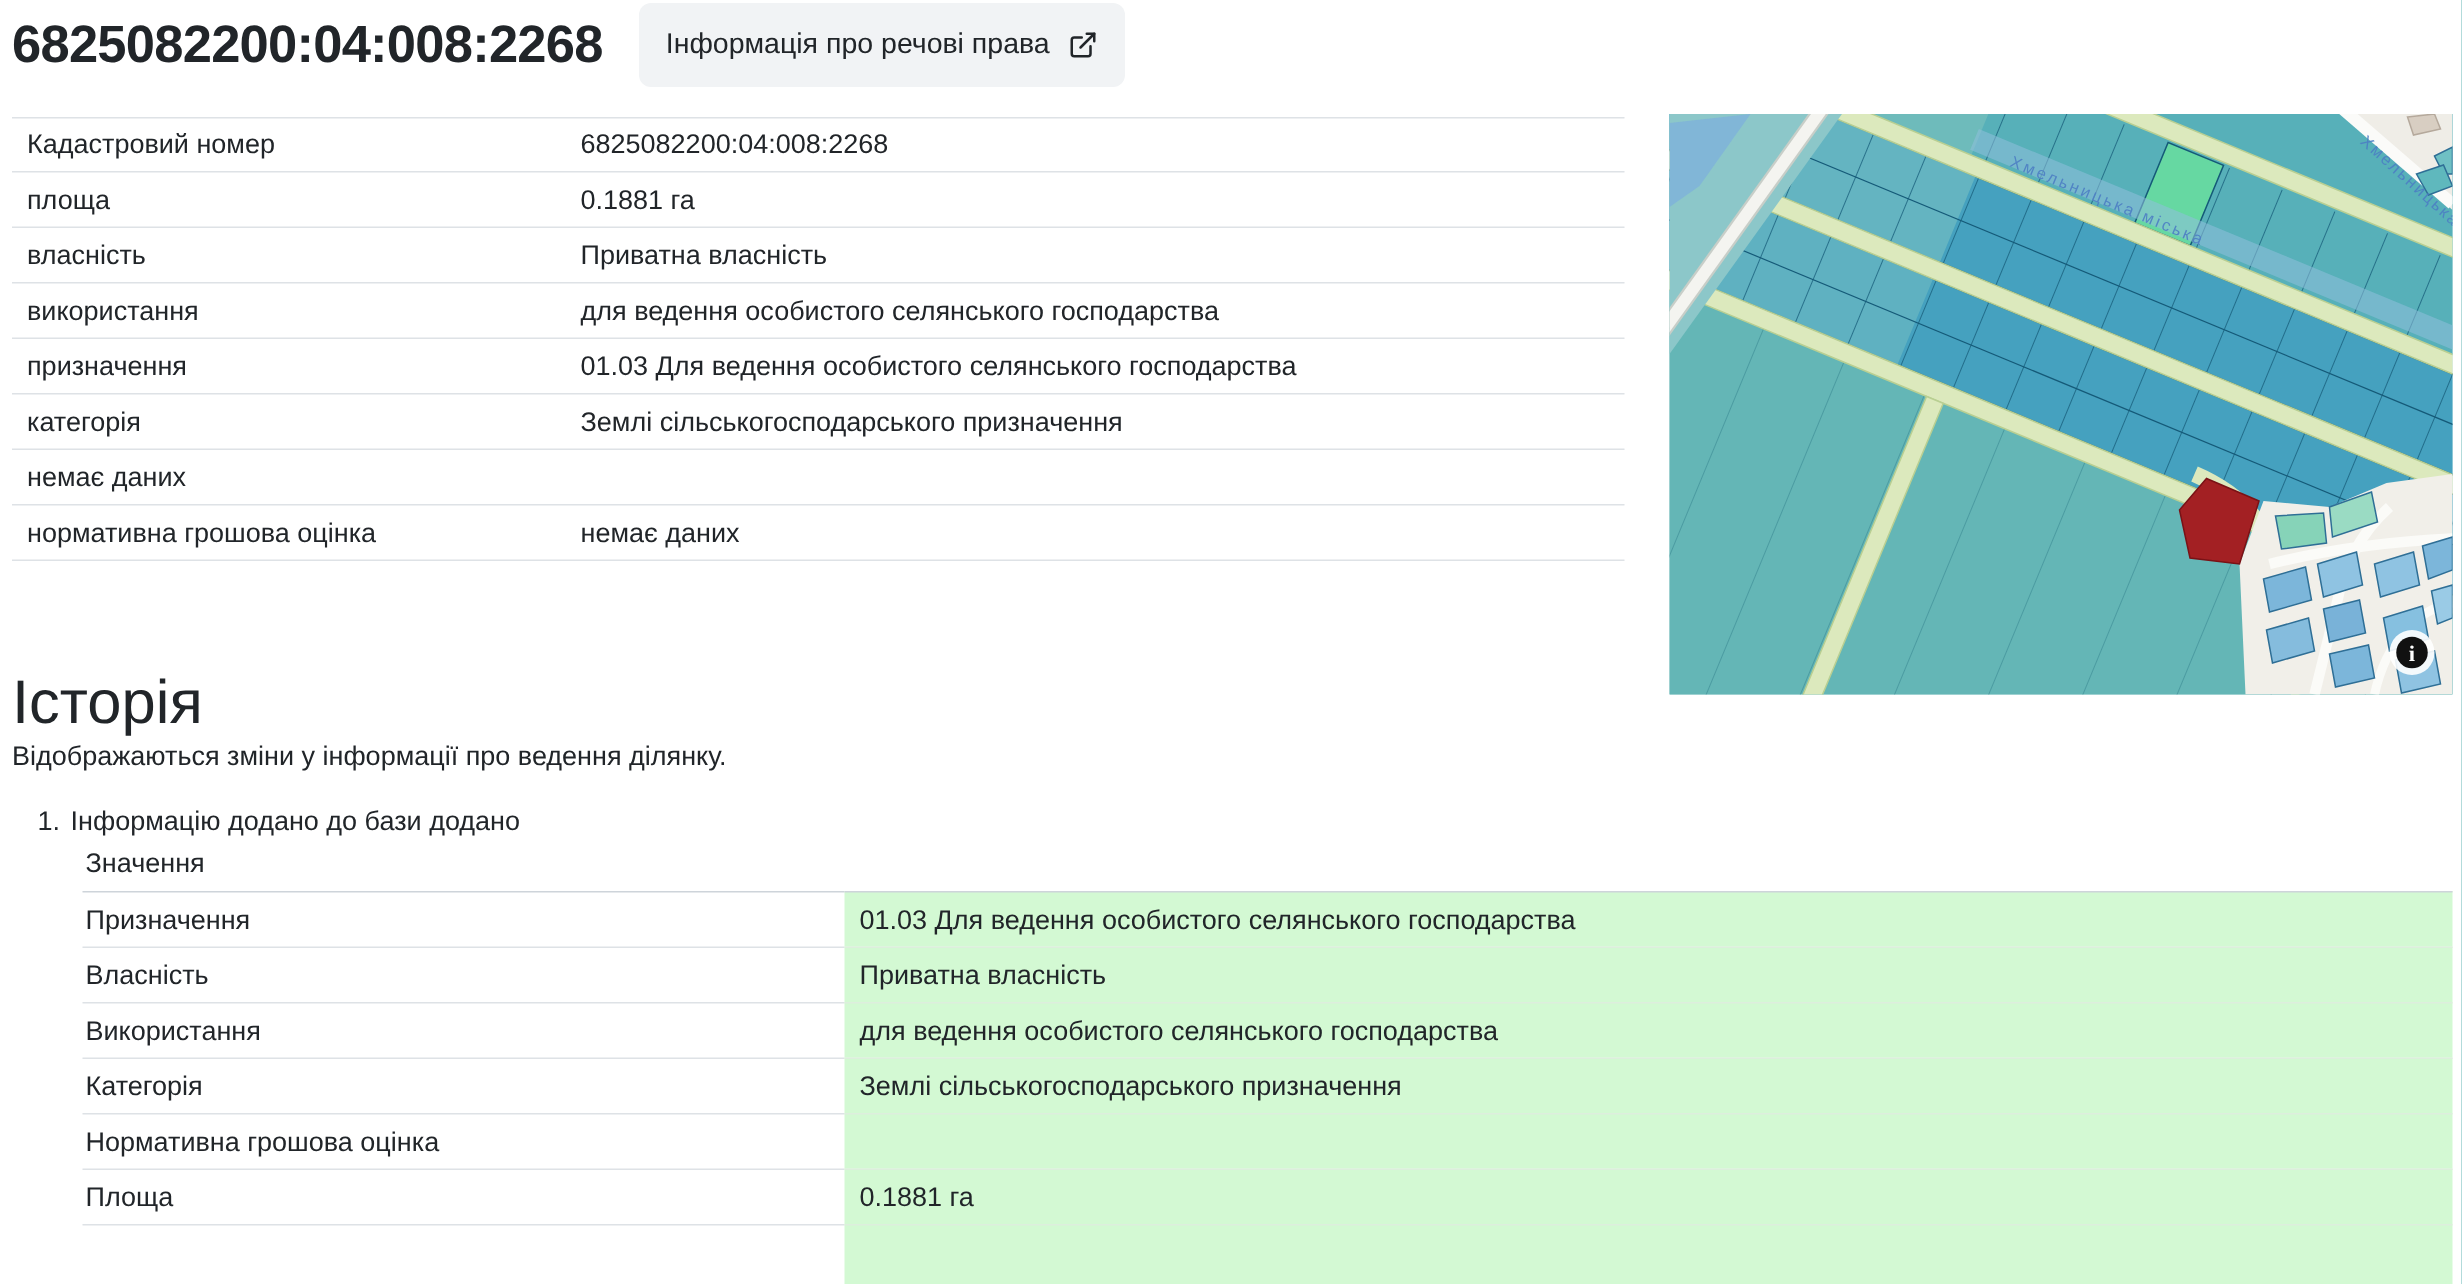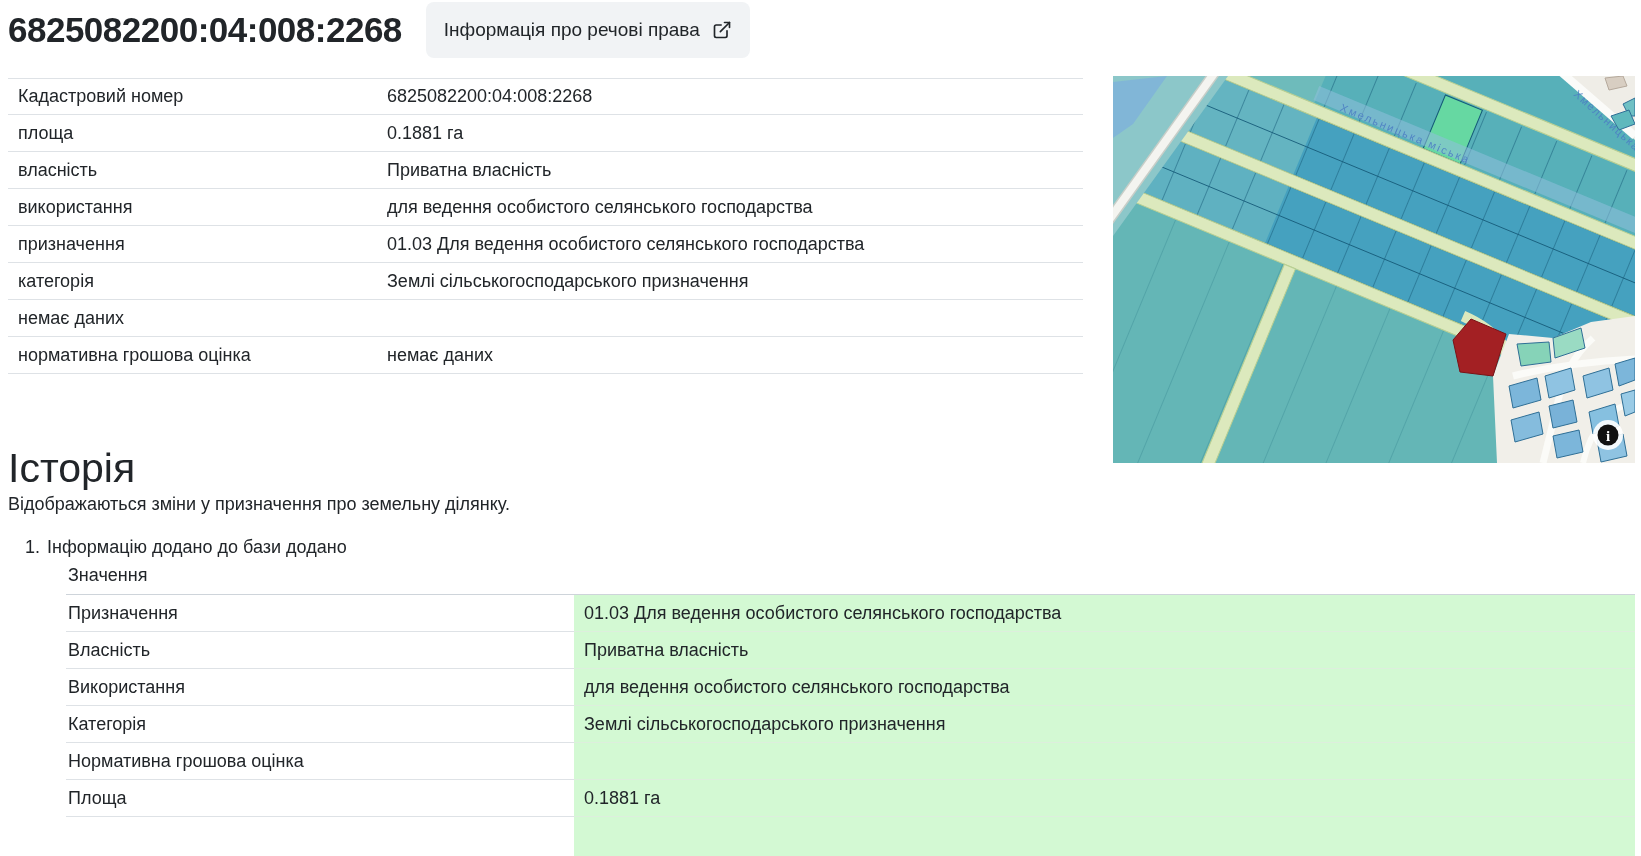--- a/index.html
+++ b/index.html
@@ -30,21 +30,21 @@
   
   .map-wrap{position:absolute;left:1113px;top:76px;width:522px;height:387px;cursor:pointer;}
   .map-wrap svg{display:block;}
   
   .h2{position:absolute;left:8px;top:430px;font-size:41px;font-weight:500;margin-top:15px;}
   .hdesc{position:absolute;left:8px;top:494px;font-size:18px;}
   .event-title{position:absolute;left:25px;top:537px;font-size:18px;display:flex;gap:7px;}
   .htable{position:absolute;left:55px;top:556px;width:1580px;font-size:18px;}
   .hrow{display:flex;height:37px;}
   .hrow.hhead{height:38px;}
-  .hlabel{width:508px;flex:none;display:flex;align-items:center;padding-left:2px;margin-left:11px;}
+  .hlabel{width:508px;flex:none;display:flex;align-items:center;padding-left:2px;}
   .hvalue{flex:1;display:flex;align-items:center;padding-left:10px;}
   .hrow:not(.hhead) .hlabel{border-top:1px solid var(--border);}
   .hrow:not(.hhead) .hvalue{border-top:1px solid var(--green_border);background:var(--history_green);}
   .hrow.first .hlabel,.hrow.first .hvalue{border-top:1px solid #ced4da;}
   .hrow.partial{height:44px;}
 </style>
 </head>
 <body>
 
 <div class="header">
@@ -186,21 +186,21 @@
 
   <g>
     <circle cx="495" cy="359" r="15" fill="#ffffff" opacity="0.9"></circle>
     <circle cx="495" cy="359" r="10.5" fill="#111111"></circle>
     <text x="495" y="364.5" text-anchor="middle" font-size="15" font-weight="bold" fill="#ffffff" font-family="Liberation Serif, serif">i</text>
   </g>
 </svg>
 </div>
 
 <h2 class="h2">Історія</h2>
-<div class="hdesc">Відображаються зміни у призначення про земельну ділянку.</div>
+<div class="hdesc">Відображаються зміни у інформації про ведення ділянку.</div>
 
 <div class="event-title">
   <span>1.</span>
   <span>Інформацію додано до бази додано</span>
 </div>
 
 <div class="htable">
   <div class="hrow hhead">
     <div class="hlabel">Значення</div>
   </div>

